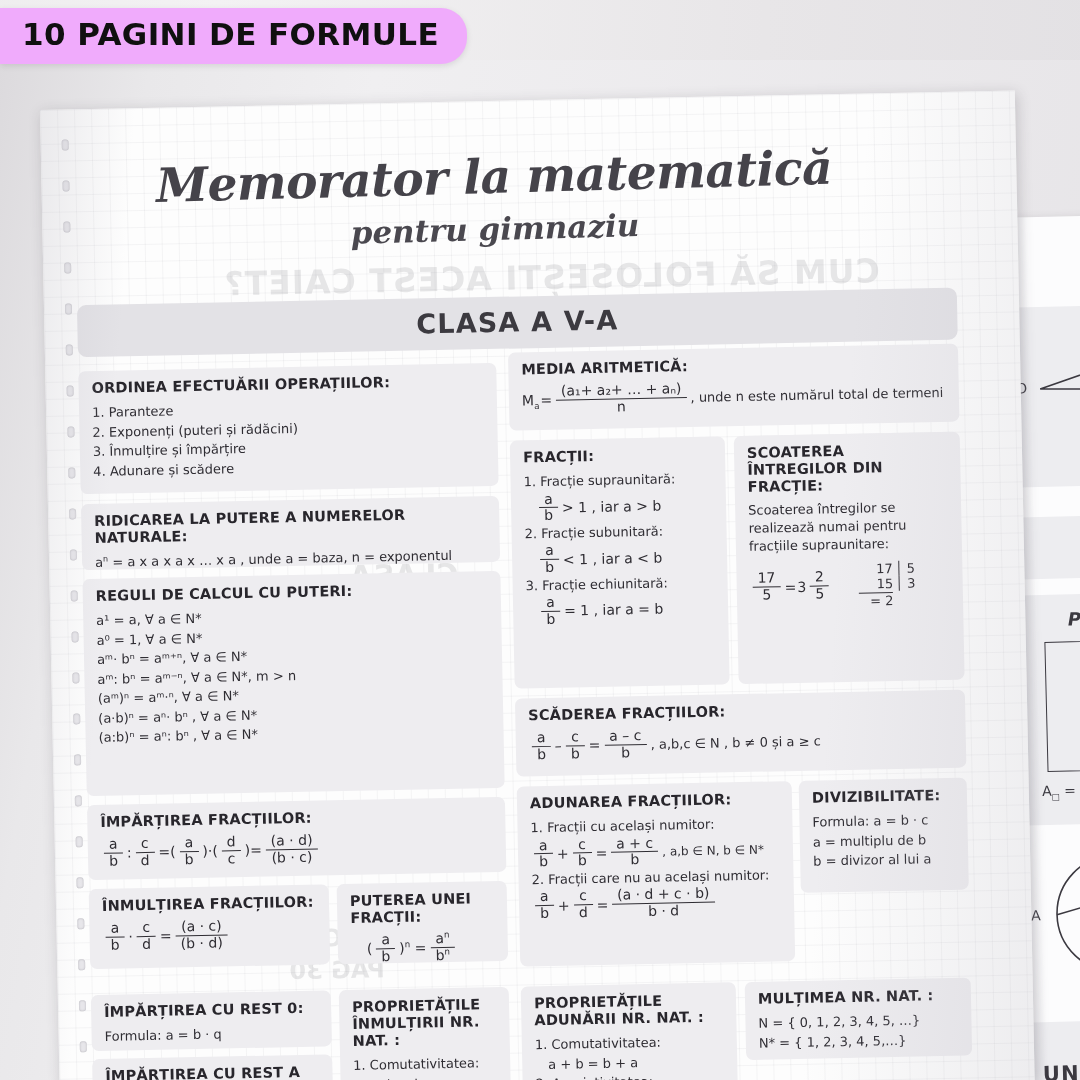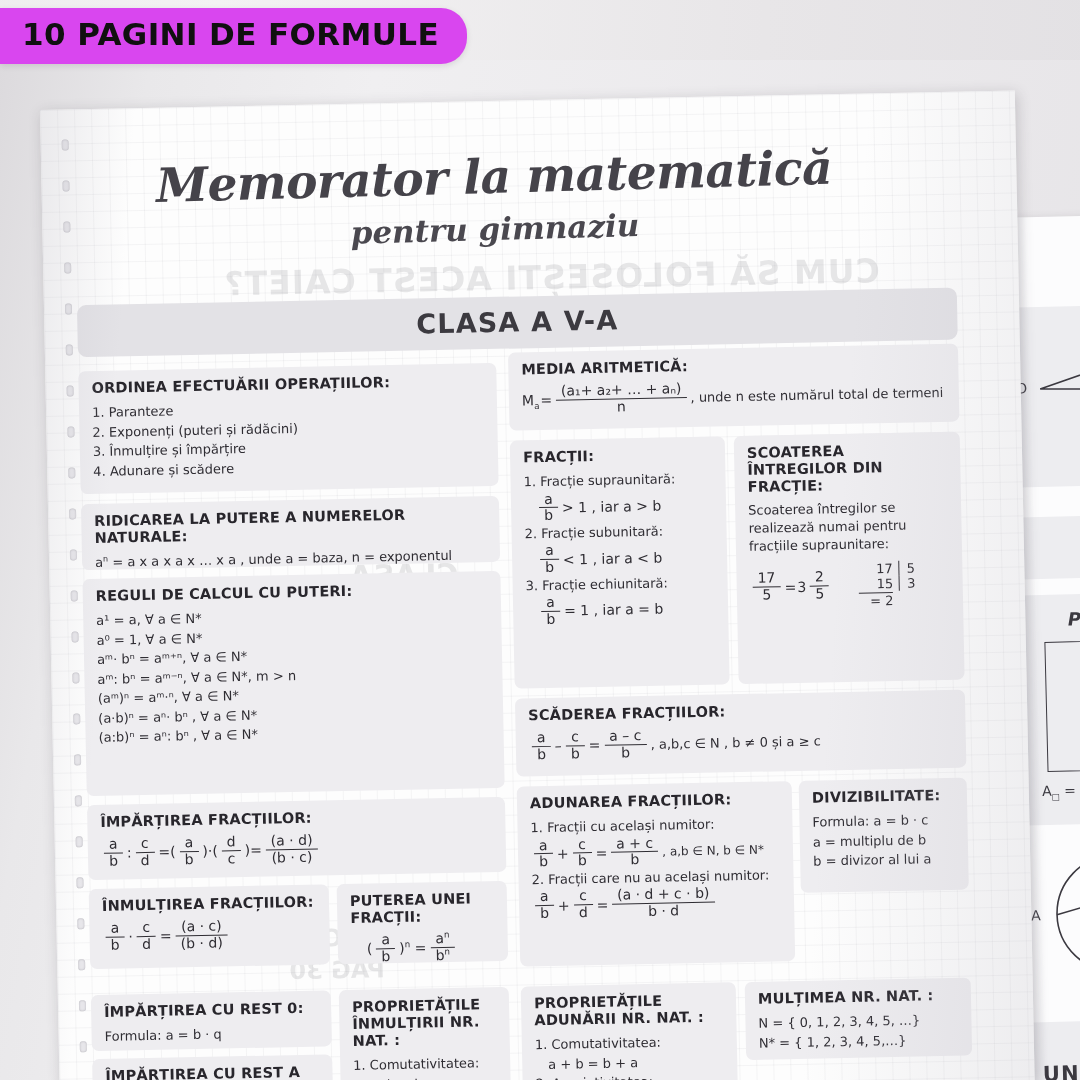--- a/index.html
+++ b/index.html
@@ -514,15 +514,15 @@
         <div class="hole" style="top: 738px;"></div>
         <div class="hole" style="top: 779px;"></div>
         <div class="hole" style="top: 820px;"></div>
         <div class="hole" style="top: 861px;"></div>
         <div class="hole" style="top: 902px;"></div>
       </div>
   </div>
 
 </div>
 
-<div id="promo-badge" style="background: #d946ef;">
+<div id="promo-badge" style="background: #f0abfc;">
   <span>10 PAGINI DE FORMULE</span>
 </div>
 
 </body></html>

